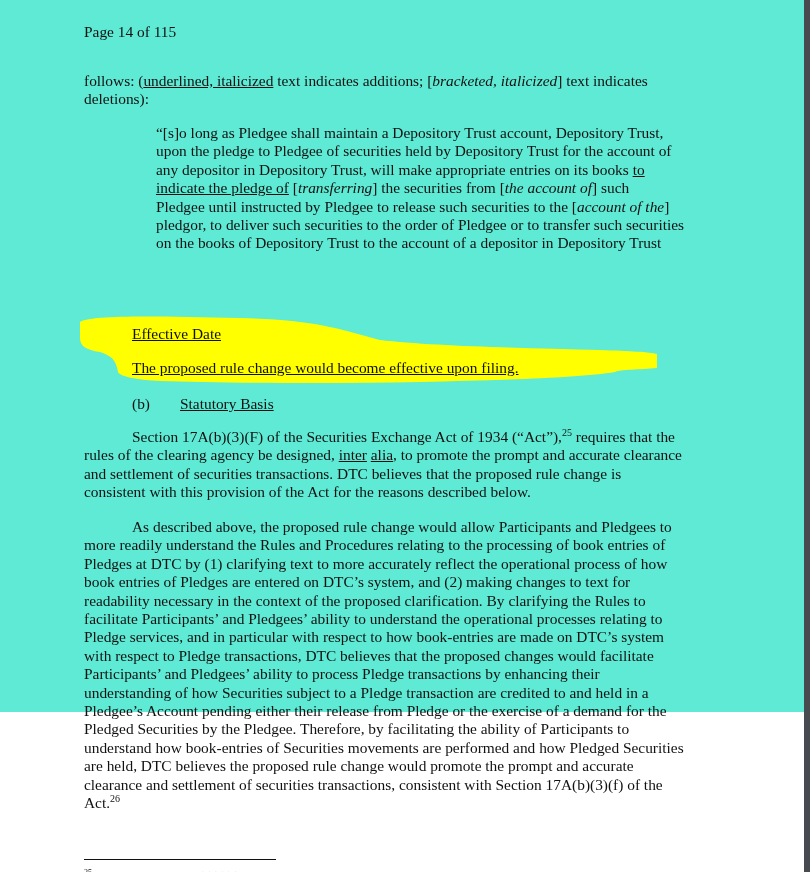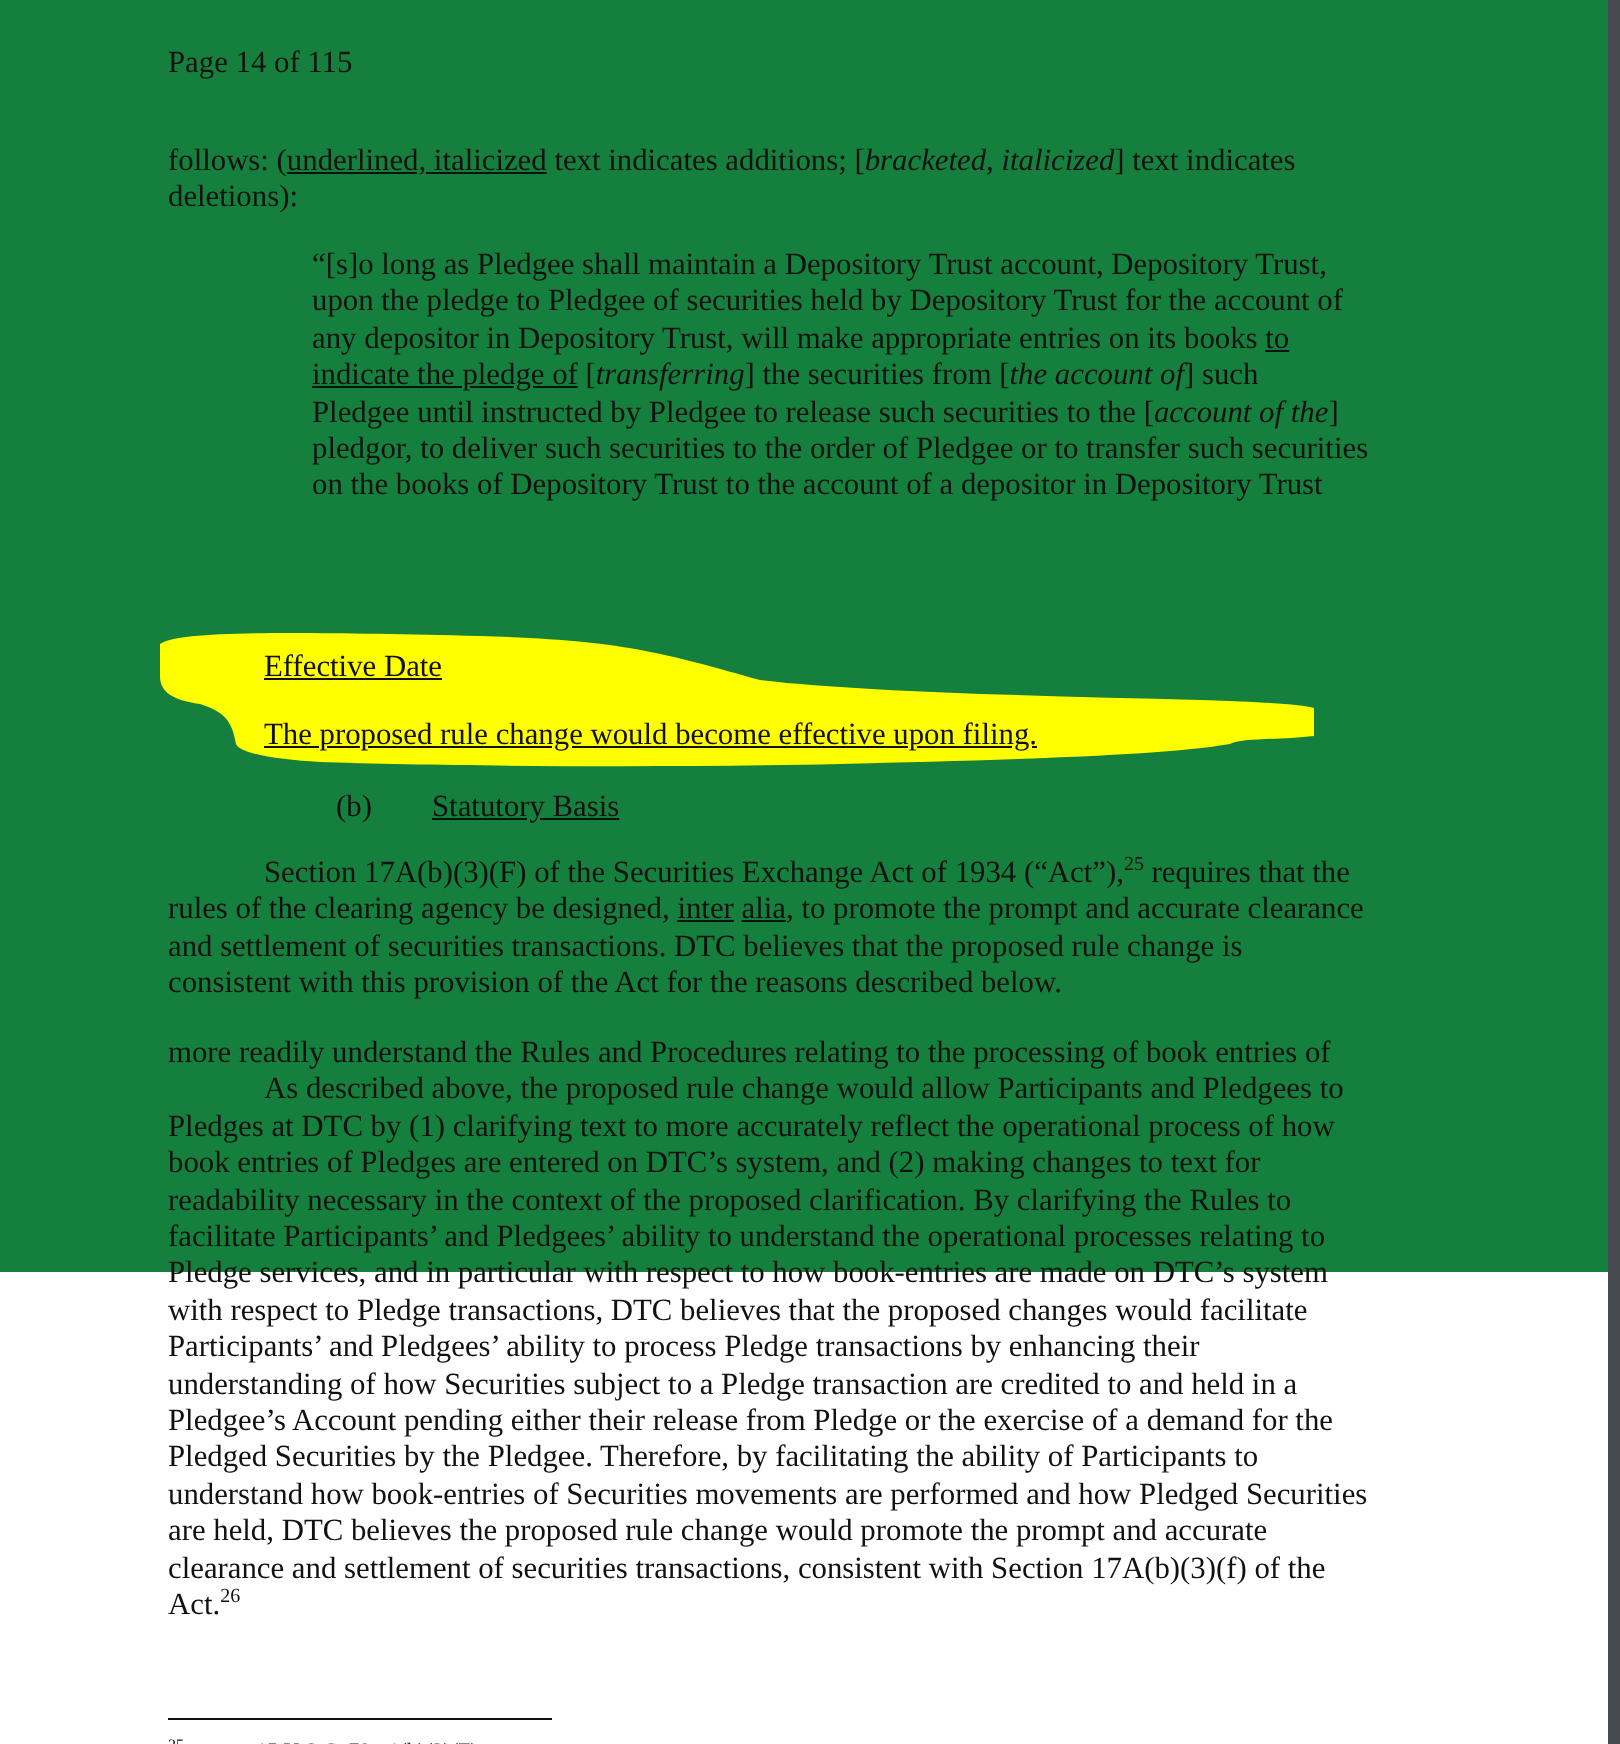--- a/index.html
+++ b/index.html
@@ -13,22 +13,22 @@
   body {
     position: relative;
     font-family: "Liberation Serif", "DejaVu Serif", serif;
     color: #111111;
     font-size: 15.4px;
   }
   .page {
     position: absolute;
     left: 0; top: 0;
     width: 804px;
-    height: 636px;
-    background: #15803d;
+    height: 712px;
+    background: #5eead4;
   }
   .scrollbar {
     position: absolute;
     right: 0; top: 0;
     width: 6px;
     height: 872px;
     background: #474a4e;
   }
   .header {
     position: absolute;
@@ -113,34 +113,34 @@
     <span class="line">on the books of Depository Trust to the account of a depositor in Depository Trust</span>
   </div>
 
   <svg class="highlight" width="804" height="872">
     <path d="M80 322 C 90 315, 150 316, 240 318 C 310 320, 330 326, 380 340 C 430 346, 520 348, 600 350 C 630 351, 650 352, 657 354 L 657 368 C 640 370, 620 369, 615 372 C 580 378, 500 380, 420 382 C 330 384, 220 383, 160 381 C 140 380, 120 377, 118 372 C 116 360, 112 356, 100 352 C 86 350, 80 346, 80 338 Z" fill="#ffff00"></path>
   </svg>
 
   <div class="hl-text u" style="top:324px;">Effective Date</div>
   <div class="hl-text" style="top:358px;text-decoration:underline;">The proposed rule change would become effective upon filing.</div>
 
-  <div class="subhead" style="top:394px;margin-left:36px;">
+  <div class="subhead" style="top:394px;">
     <span class="label">(b)</span><span class="u">Statutory Basis</span>
   </div>
 
   <div class="block" style="top:428px;">
     <span class="line"><span class="indent"></span><span>Section 17A(b)(3)(F) of the Securities Exchange Act of 1934 (“Act”),</span><sup>25</sup><span> requires that the</span></span>
     <span class="line"><span>rules of the clearing agency be designed, </span><span class="u">inter</span><span> </span><span class="u">alia</span><span>, to promote the prompt and accurate clearance</span></span>
     <span class="line">and settlement of securities transactions.  DTC believes that the proposed rule change is</span>
     <span class="line">consistent with this provision of the Act for the reasons described below.</span>
   </div>
 
   <div class="block" style="top:518px;">
+    <span class="line"><span class="indent"></span><span>As described above, the proposed rule change would allow Participants and Pledgees to</span></span>
     <span class="line">more readily understand the Rules and Procedures relating to the processing of book entries of</span>
-    <span class="line"><span class="indent"></span><span>As described above, the proposed rule change would allow Participants and Pledgees to</span></span>
     <span class="line">Pledges at DTC by (1) clarifying text to more accurately reflect the operational process of how</span>
     <span class="line">book entries of Pledges are entered on DTC’s system, and (2) making changes to text for</span>
     <span class="line">readability necessary in the context of the proposed clarification.  By clarifying the Rules to</span>
     <span class="line">facilitate Participants’ and Pledgees’ ability to understand the operational processes relating to</span>
     <span class="line">Pledge services, and in particular with respect to how book-entries are made on DTC’s system</span>
     <span class="line">with respect to Pledge transactions, DTC believes that the proposed changes would facilitate</span>
     <span class="line">Participants’ and Pledgees’ ability to process Pledge transactions by enhancing their</span>
     <span class="line">understanding of how Securities subject to a Pledge transaction are credited to and held in a</span>
     <span class="line">Pledgee’s Account pending either their release from Pledge or the exercise of a demand for the</span>
     <span class="line">Pledged Securities by the Pledgee.  Therefore, by facilitating the ability of Participants to</span>

